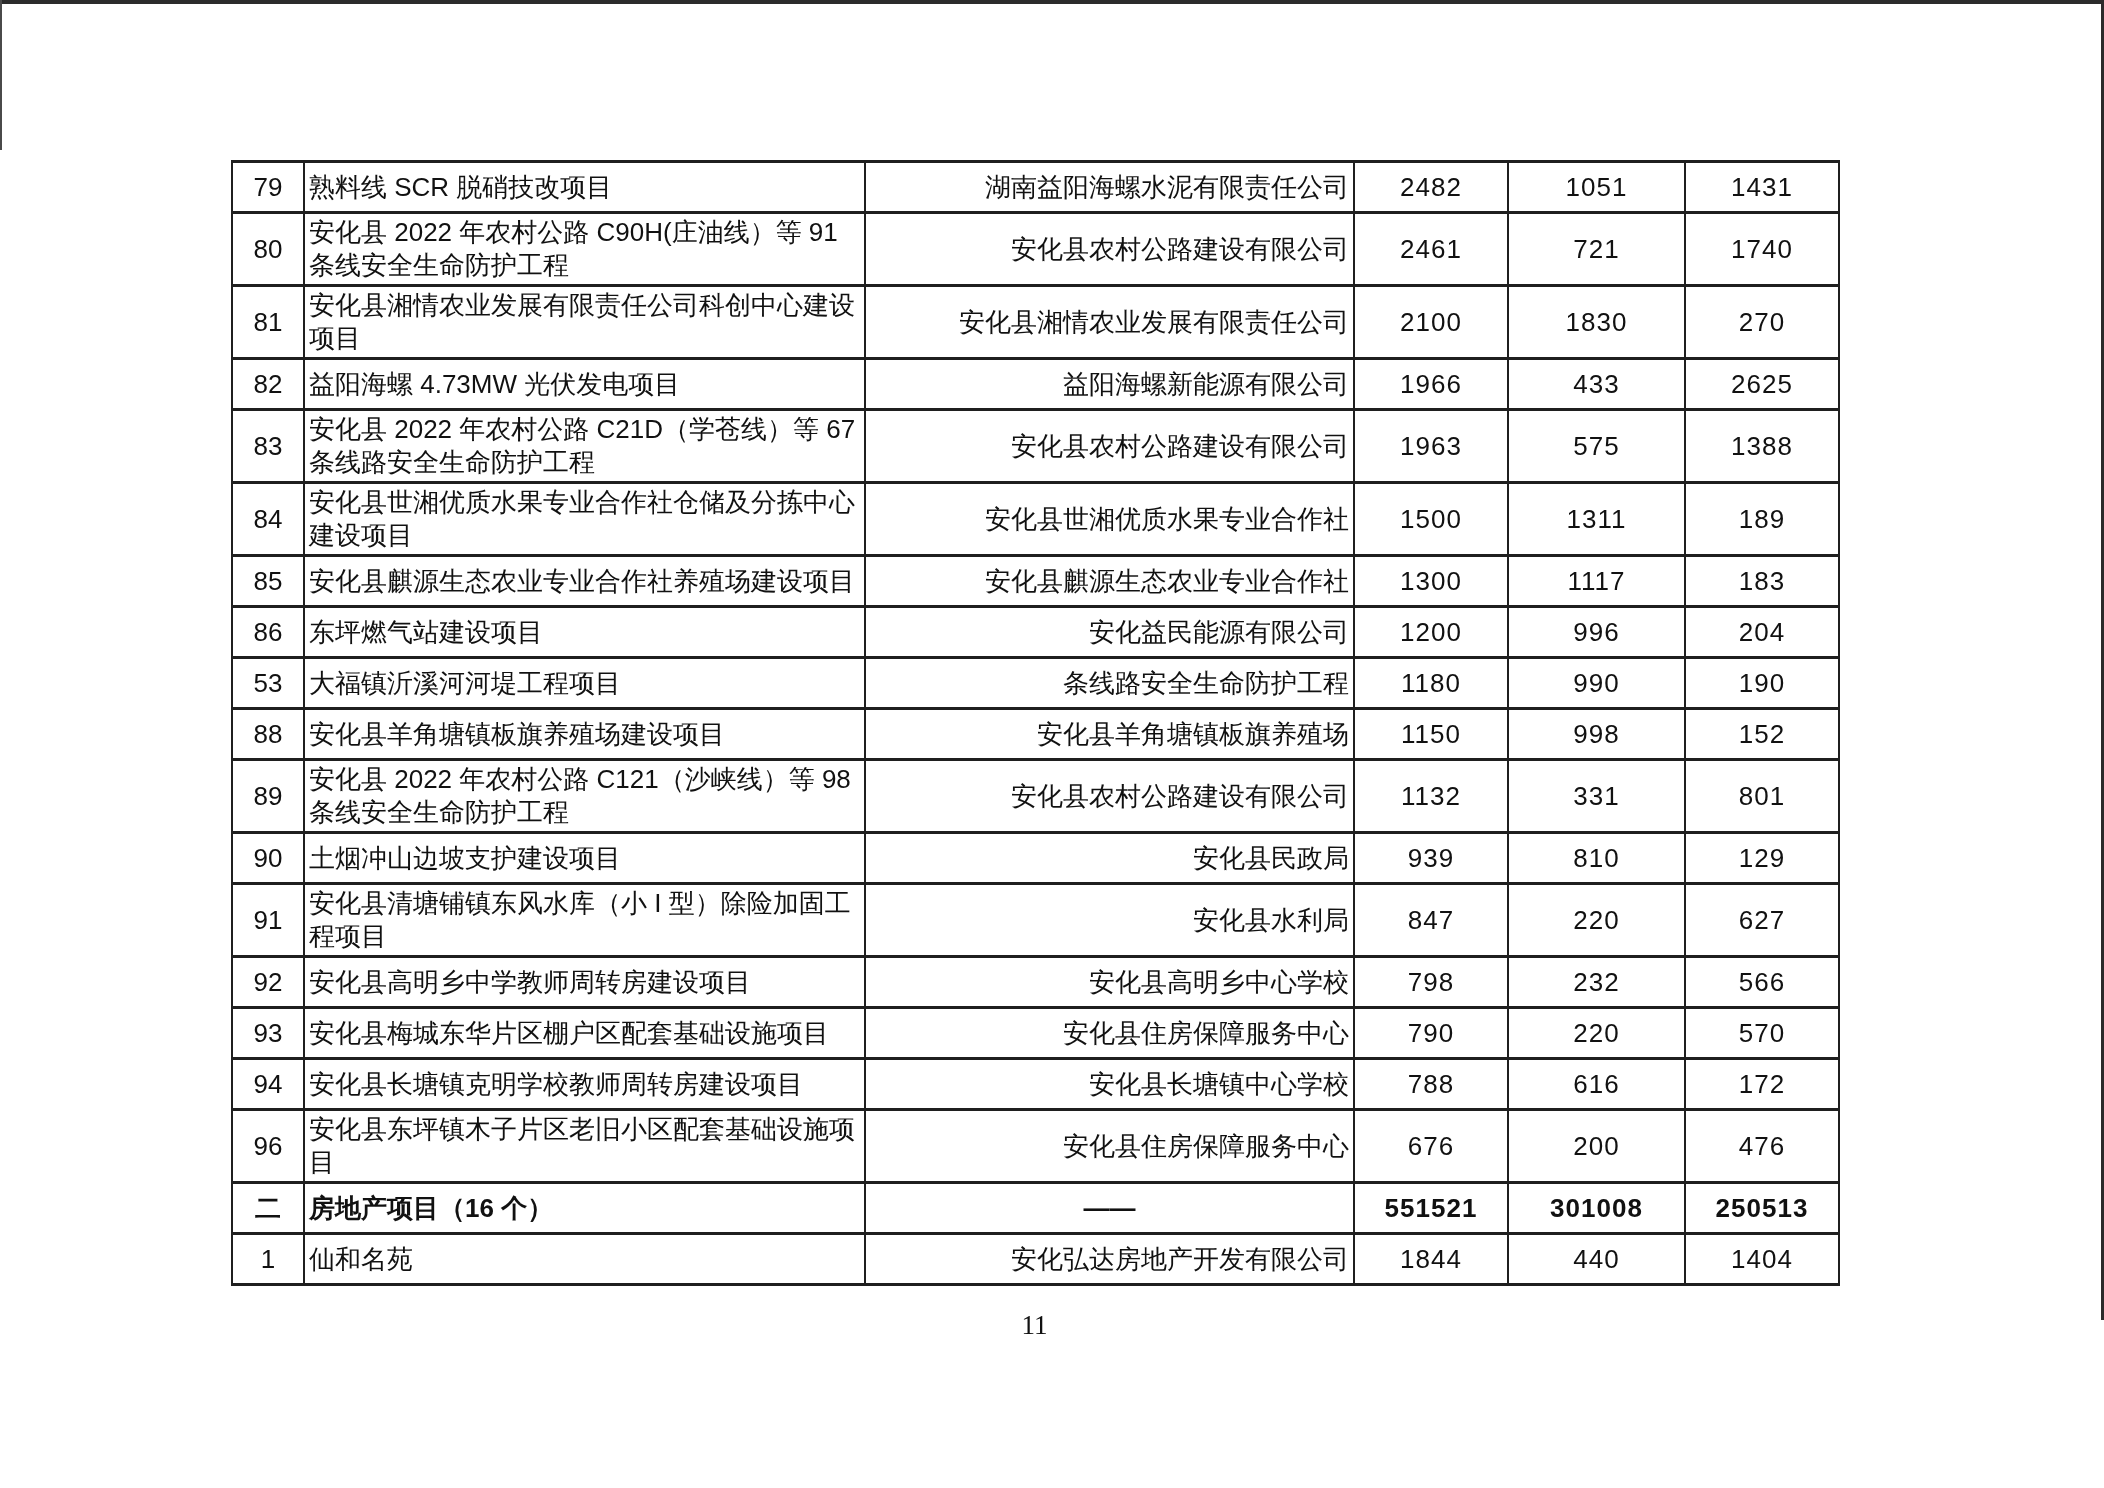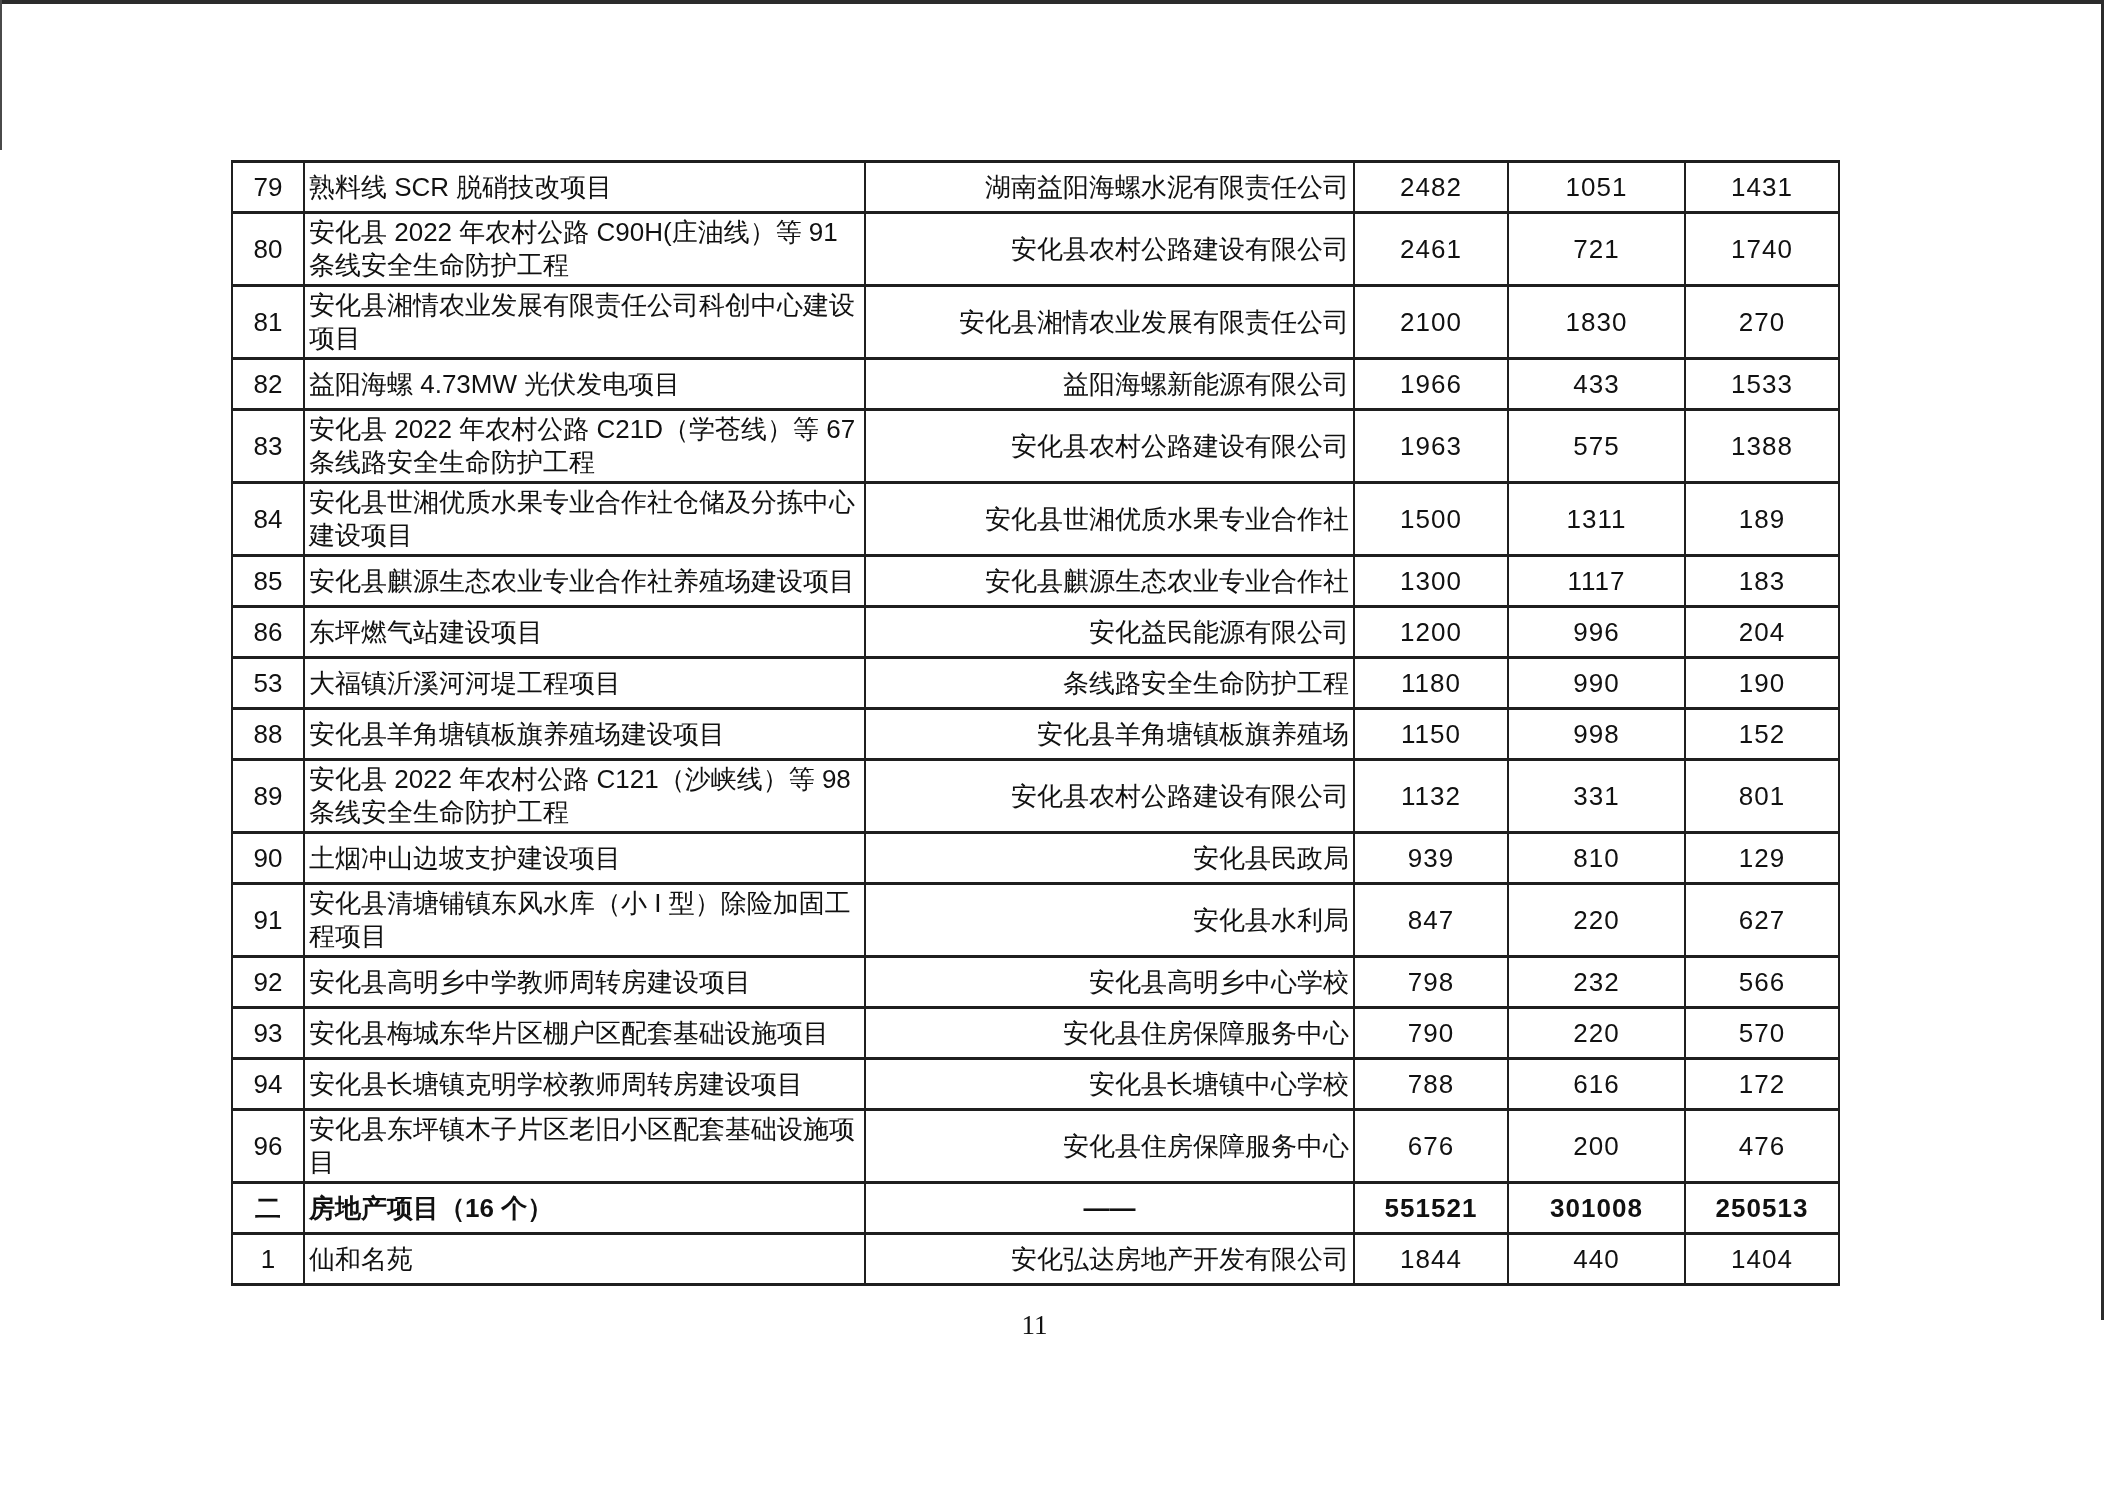--- a/index.html
+++ b/index.html
@@ -111,21 +111,21 @@
     <td class="c-num">2100</td>
     <td class="c-num">1830</td>
     <td class="c-num">270</td>
   </tr>
         <tr>
     <td class="c-no">82</td>
     <td class="c-name">益阳海螺 4.73MW 光伏发电项目</td>
     <td class="c-org">益阳海螺新能源有限公司</td>
     <td class="c-num">1966</td>
     <td class="c-num">433</td>
-    <td class="c-num">1533</td>
+    <td class="c-num">2625</td>
   </tr>
         <tr>
     <td class="c-no">83</td>
     <td class="c-name">安化县 2022 年农村公路 C21D（学苍线）等 67 条线路安全生命防护工程</td>
     <td class="c-org">安化县农村公路建设有限公司</td>
     <td class="c-num">1963</td>
     <td class="c-num">575</td>
     <td class="c-num">1388</td>
   </tr>
         <tr>

